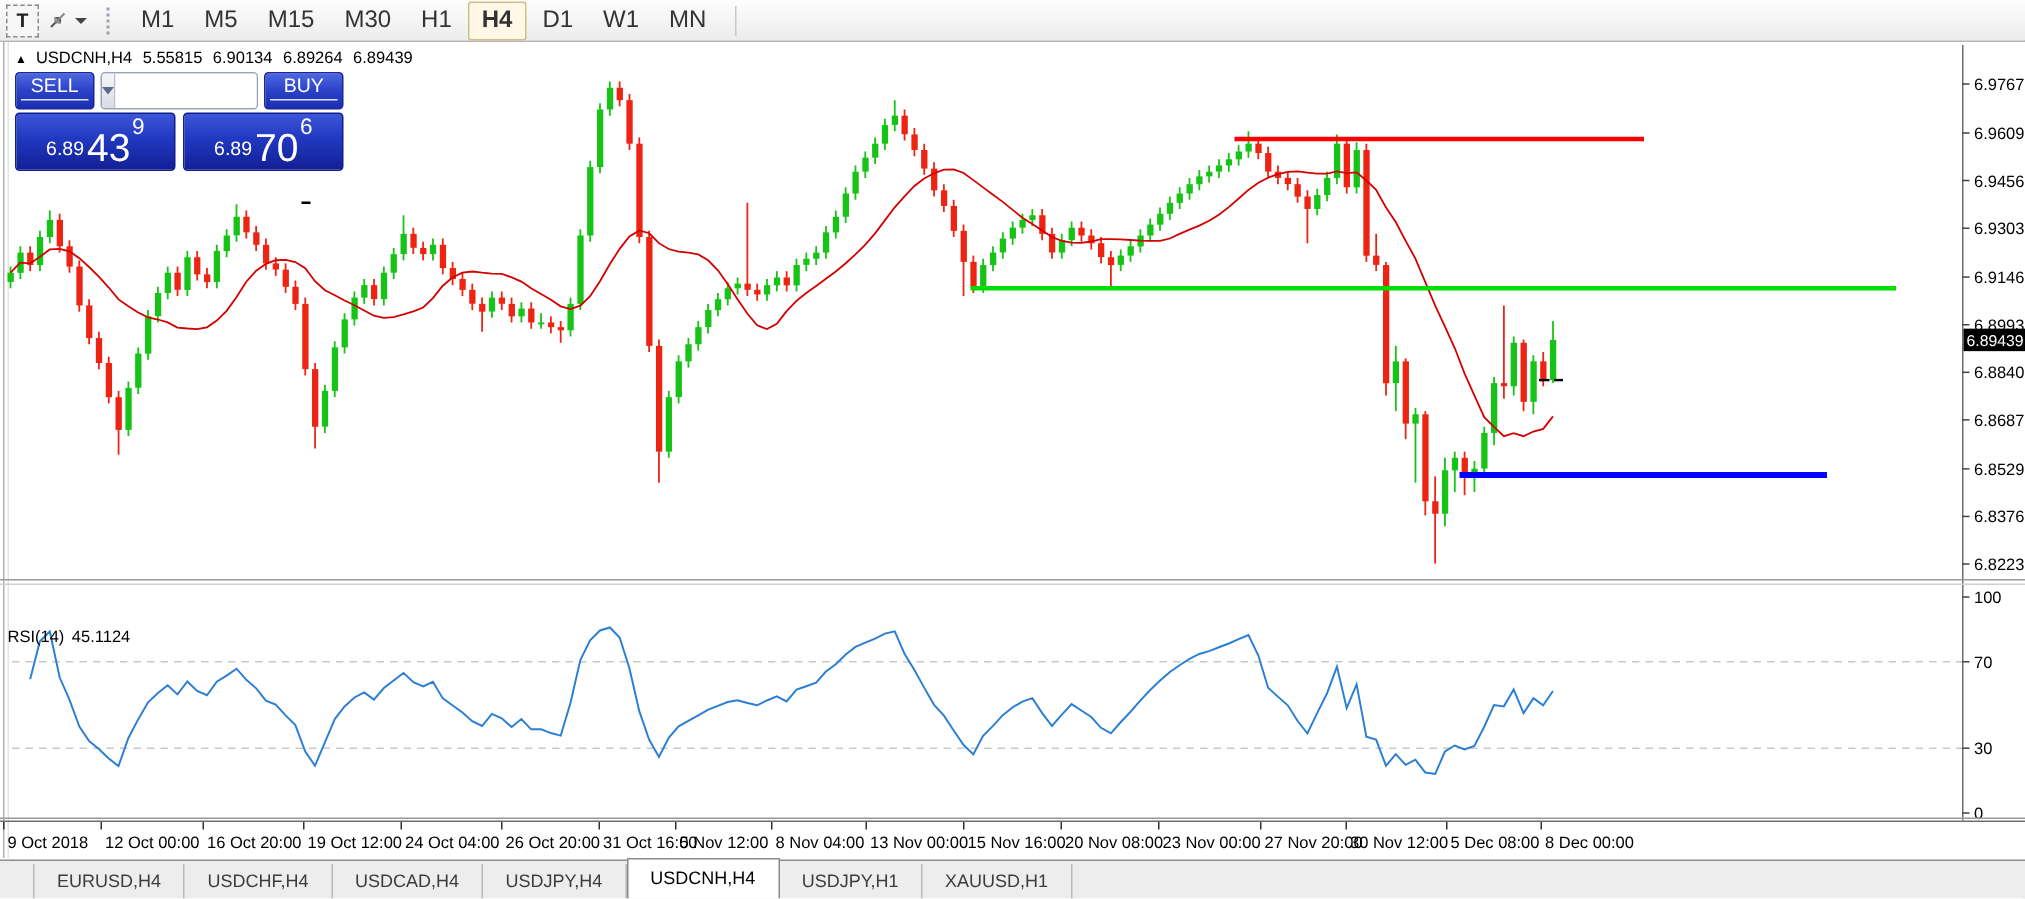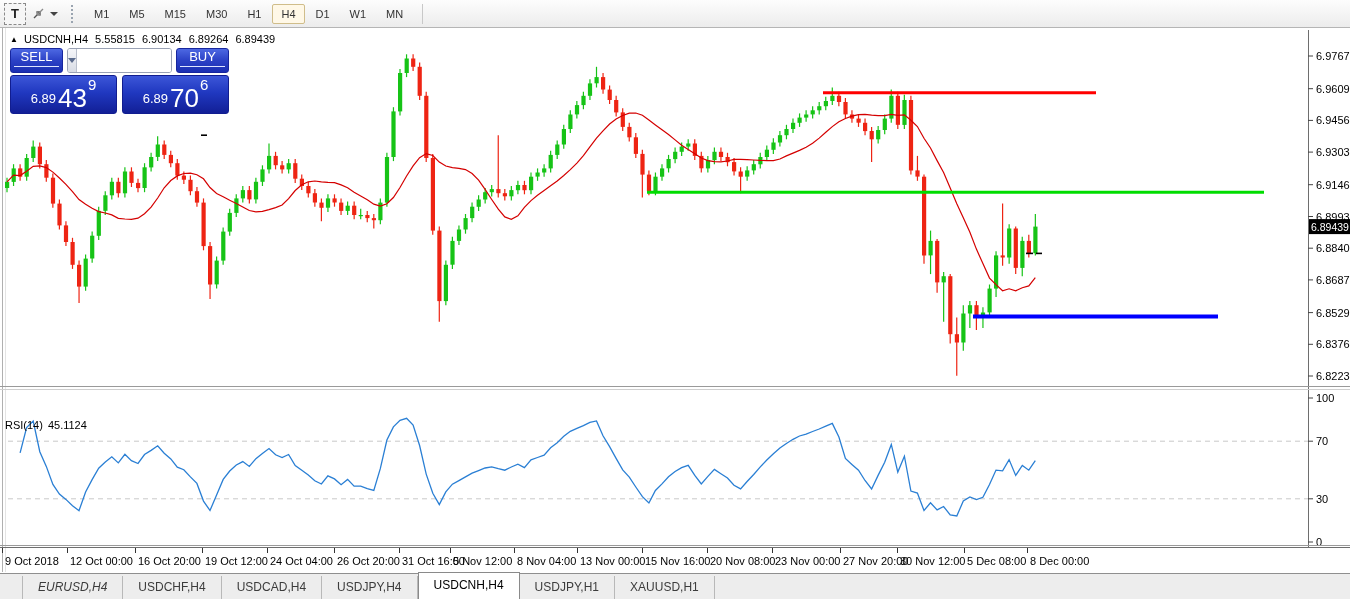--- a/index.html
+++ b/index.html
@@ -13,23 +13,23 @@
     background:linear-gradient(#fdfdfd,#ececec); border-bottom:1px solid #b5b5b5;
     display:flex; align-items:center; padding-left:4px; }
   .tool-btn { height:22px; min-width:22px; display:flex; align-items:center; justify-content:center;
     font-size:13px; color:#222; margin-right:2px; }
   #text-tool { border:1px dashed #8a8a8a; width:22px; font-weight:bold; background:#f6f6f6; }
   #cursor-tool { padding:0 3px; }
   .caret { width:0; height:0; border-left:4px solid transparent; border-right:4px solid transparent;
     border-top:4px solid #444; margin-left:4px; }
   .grip { height:18px; width:4px; border-left:2px dotted #9aa4b0; margin:0 10px 0 8px; }
   #tf-buttons { display:flex; align-items:center; }
-  .tf-btn { padding:3px 8px; font-size:11px; color:#333; border:1px solid transparent;
+  .tf-btn { padding:3px 8px; font-size:16px; color:#333; border:1px solid transparent;
     border-radius:2px; margin-right:2px; cursor:default; }
-  .tf-btn.active { background:#fff8e7; border:1px solid #d0bd8a; }
+  .tf-btn.active { background:#fff8e7; border:1px solid #d0bd8a;font-weight:bold; }
   .toolbar-sep { height:20px; border-left:1px solid #c8c8c8; margin-left:8px; }
 
   
   #chart-window { position:absolute; top:28px; left:0; width:1350px; height:571px; background:#fff; }
   #chart-svg { position:absolute; top:0; left:0; }
 
   #chart-title { position:absolute; top:5px; left:10px; font-size:11px; color:#000;
     display:flex; align-items:center; gap:7px; }
   #chart-title .marker { font-size:8px; margin-right:-1px; }
 
@@ -59,21 +59,21 @@
 
   #rsi-label { position:absolute; top:363px; left:5px; font-size:11px; color:#000;
     display:flex; gap:5px;margin-top:28px; }
 
   
   #tabbar { position:absolute; left:0; bottom:0; width:1350px; height:26px;
     background:#ededed; border-top:1px solid #8f8f8f; display:flex; align-items:flex-end;
     padding-left:22px; }
   .tab { font-size:12px; color:#3c3c3c; padding:4px 15px 5px; margin-top:3px;
     border-right:1px solid #b8b8b8; cursor:pointer; white-space:nowrap; }
-  .tab:first-child { border-left:1px solid #b8b8b8;font-style:italic; }
+  .tab:first-child { border-left:1px solid #b8b8b8; }
   .tab.active { background:#fff; color:#000; border:1px solid #8a8a8a; border-bottom:none;
     padding:5px 15px 7px; margin-top:0; }
 </style>
 </head>
 <body>
 
 <div id="app">
 
   <div id="toolbar">
     <div id="text-tool" class="tool-btn">

